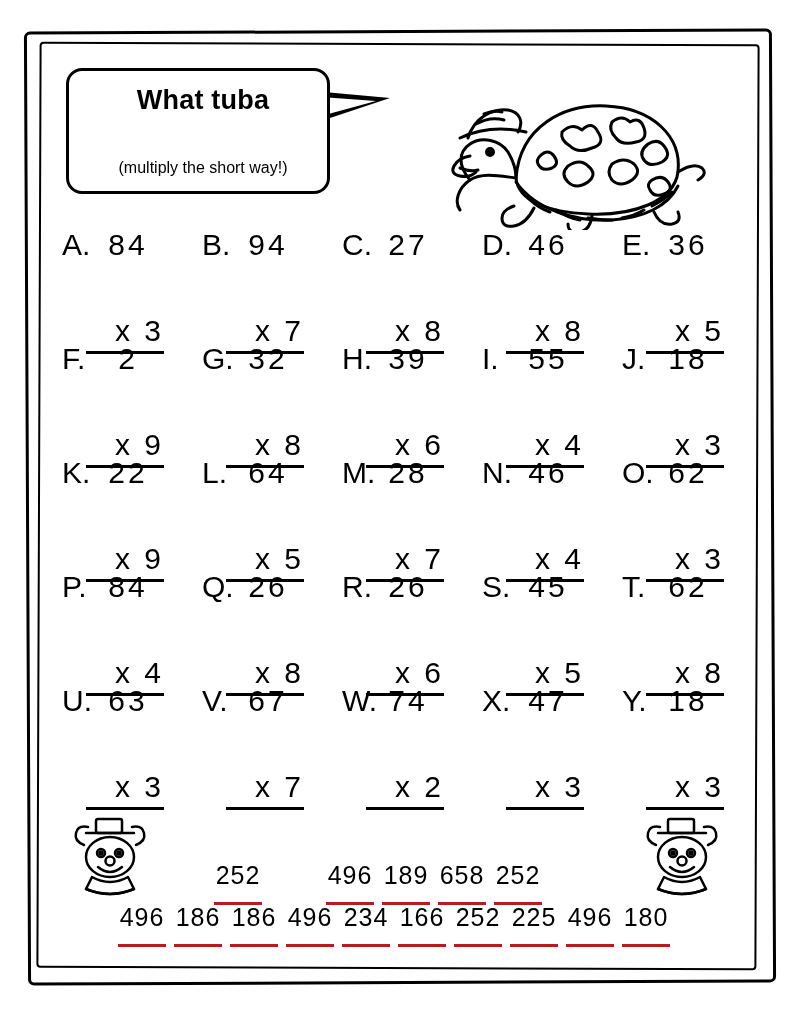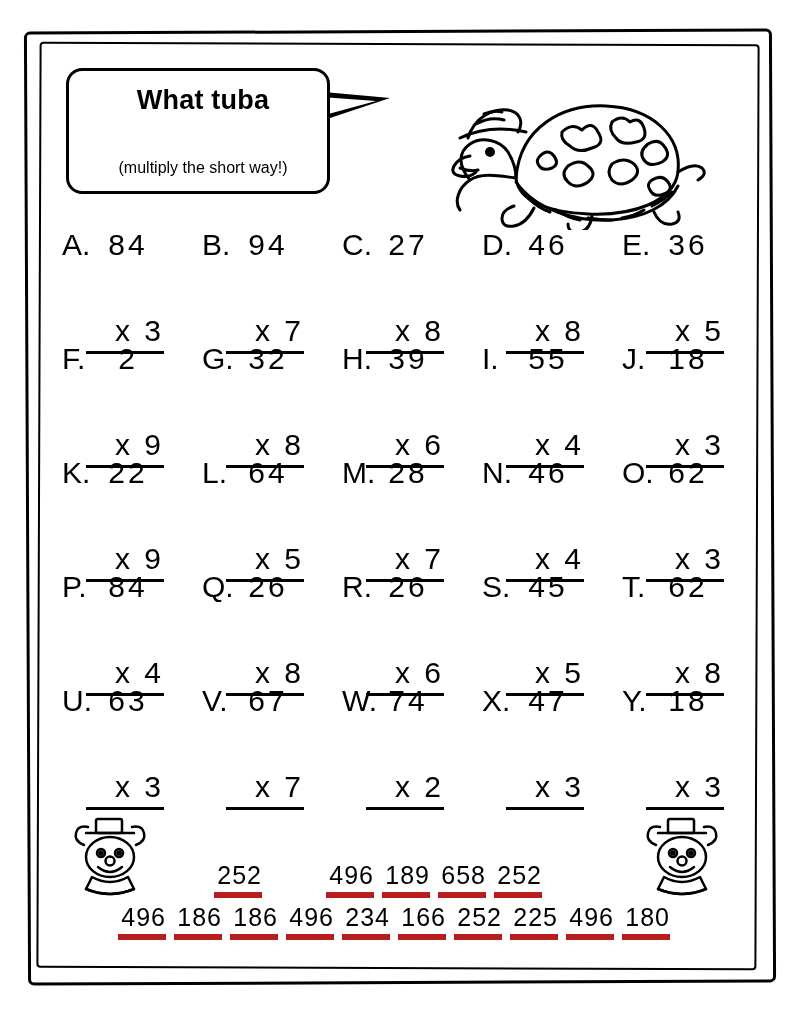--- a/index.html
+++ b/index.html
@@ -180,23 +180,23 @@
     top: 56px;
     width: 400px;
   }
   .ans-row2 {
     left: 72px;
     top: 98px;
     width: 560px;
   }
   .ans {
     font-size: 25px;
-    text-align: right;
-    border-bottom: 6px solid #b91c1c;
-    padding-bottom: 2px;
+    text-align: center;
+    border-bottom: 3px solid #b91c1c;
+    padding-bottom: 12px;
     margin-right: 8px;
     min-width: 48px;
     letter-spacing: 1px;
   }
   .ans-gap {
     min-width: 48px;
     margin-right: 8px;
     border-bottom: none;
   }
 

